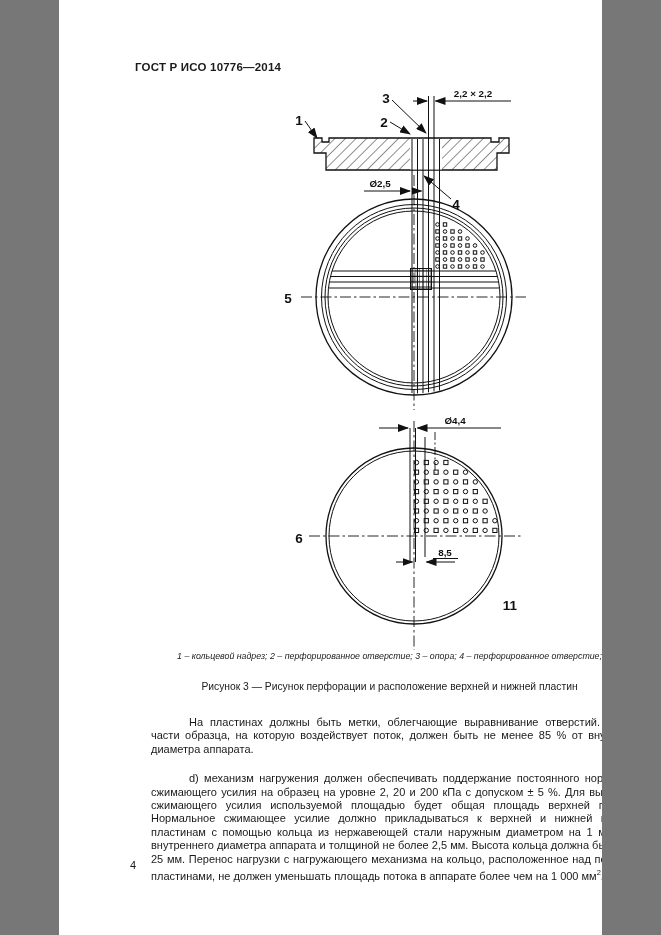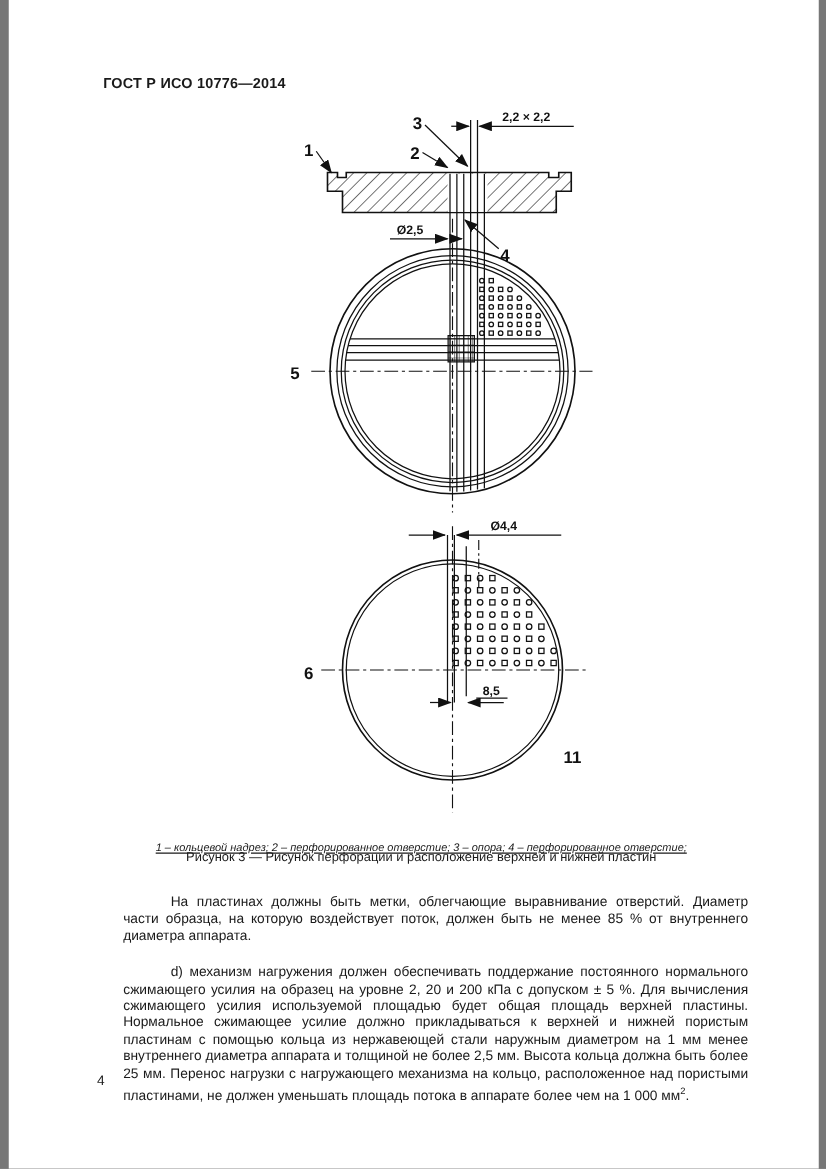--- a/index.html
+++ b/index.html
@@ -1,32 +1,32 @@
 <!DOCTYPE html>
 <html><head>
 <meta charset="utf-8">
 <style>
   html,body{margin:0;padding:0;background:#777;}
   .page{
     position:relative;
-    width:648px;height:935px;
+    width:543px;height:935px;
     background:#ffffff;
     font-family:"Liberation Sans","DejaVu Sans",sans-serif;
     color:#1a1a1a;
     overflow:hidden;
     margin:0 auto;
   }
   .doc-header{
     position:absolute;left:76px;top:61px;
     font-size:11.5px;font-weight:bold;letter-spacing:.2px;
   }
   .figure-svg{position:absolute;left:0;top:0;width:661px;height:650px;}
   .legend{
-    position:absolute;left:60px;top:672px;width:541px;
-    text-align:center;font-style:italic;font-size:8.8px;line-height:12px;text-decoration:underline;
+    position:absolute;left:60px;top:650px;width:541px;
+    text-align:center;font-style:italic;font-size:8.8px;line-height:12px;
   }
   .fig-caption{
     position:absolute;left:60px;top:681px;width:541px;
     text-align:center;font-size:10.3px;
   }
   .body-text{
     position:absolute;left:76px;top:700px;width:532px;
     font-size:11px;line-height:13.4px;text-align:justify;
   }
   .body-text p{margin:16px;text-indent:38px;}

